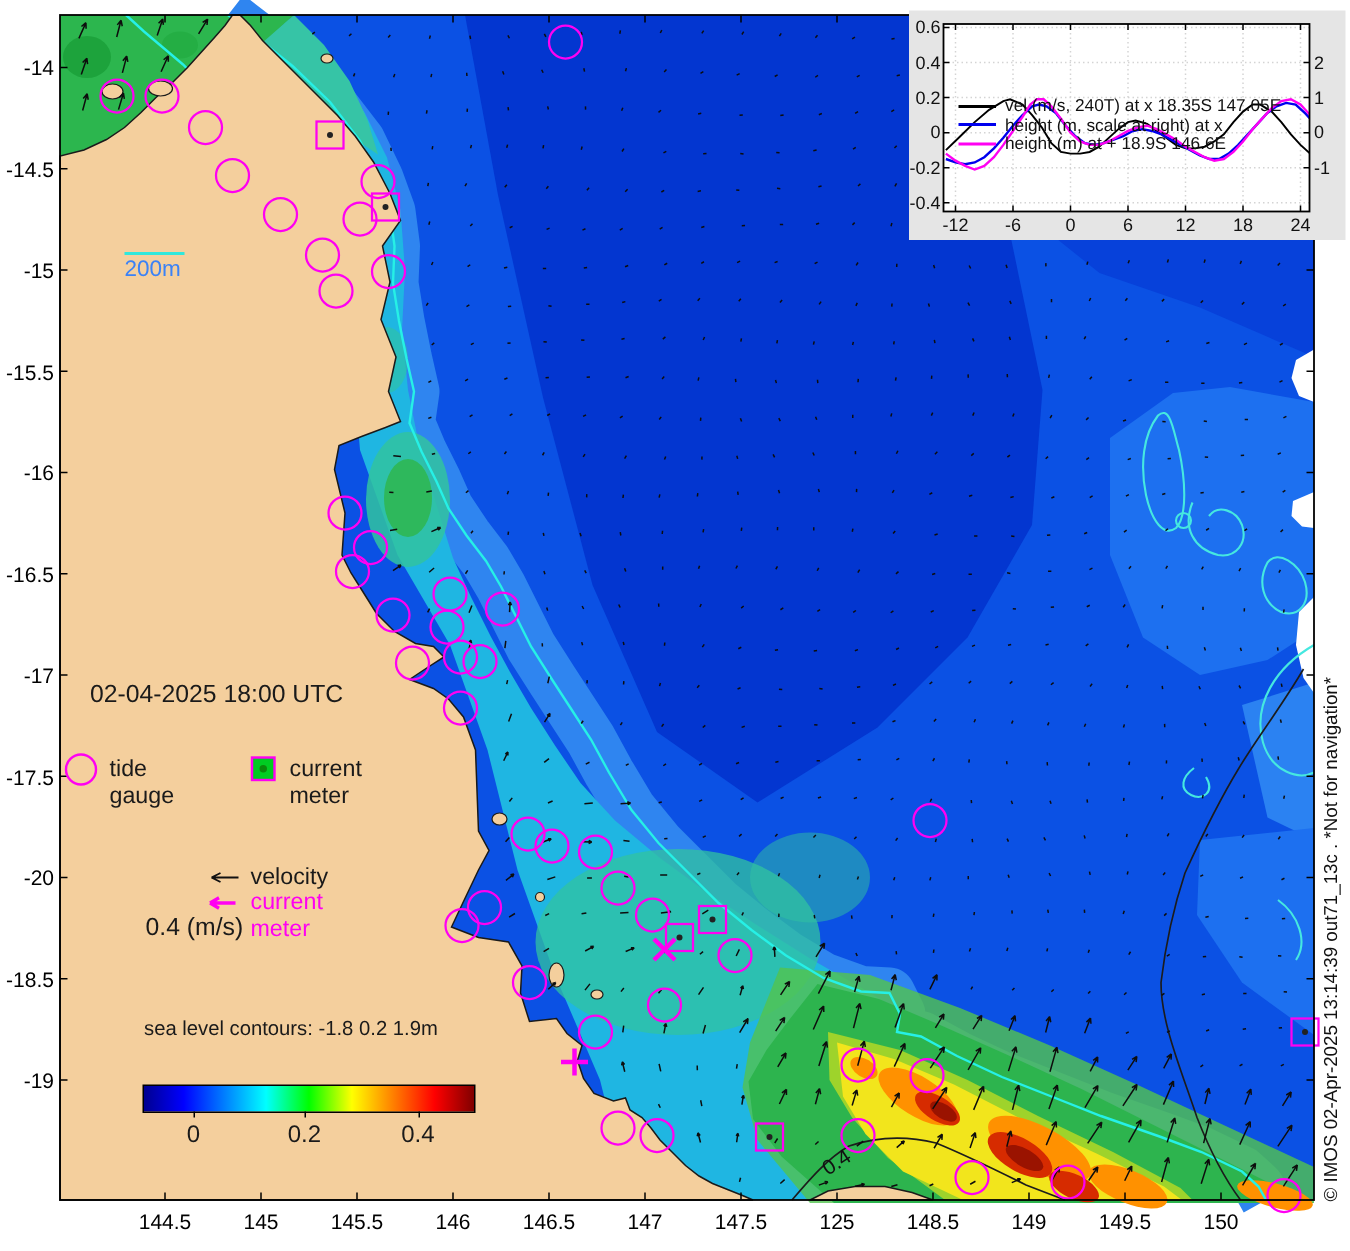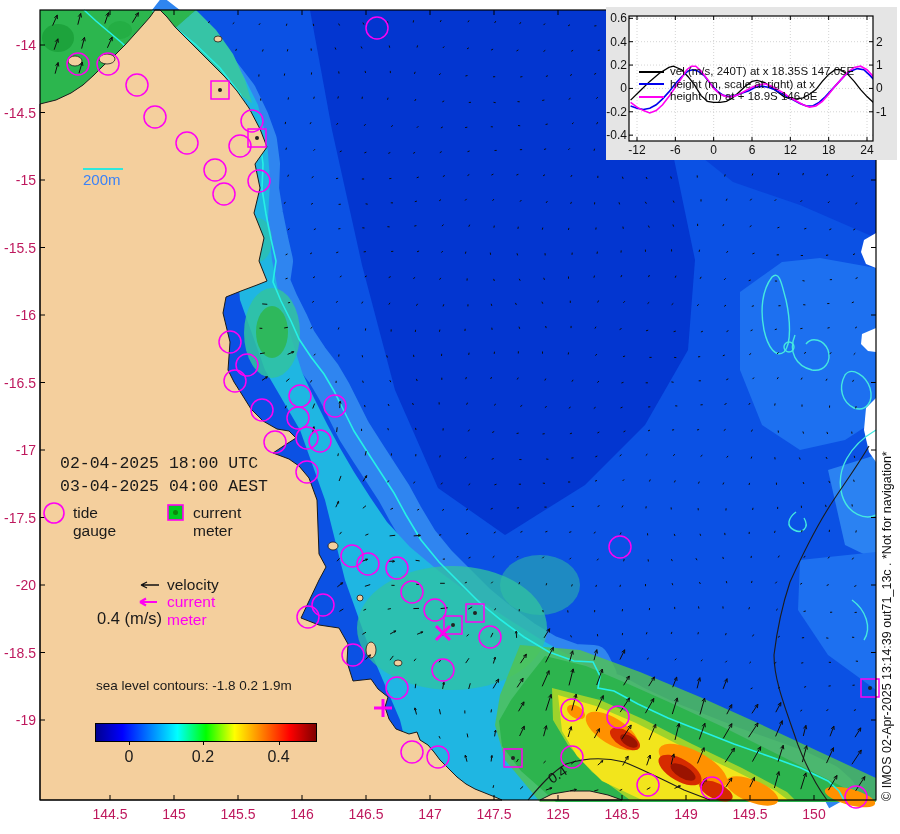--- a/index.html
+++ b/index.html
@@ -1,23 +1,23 @@
 <!DOCTYPE html>
 <html><head>
 <meta charset="utf-8">
 <style>
   html,body{margin:0;padding:0;background:#ffffff;}
   body{width:900px;height:834px;overflow:hidden;font-family:"Liberation Sans","DejaVu Sans",sans-serif;}
   #stage{position:relative;width:900px;height:834px;background:#fff;}
   .abs{position:absolute;}
   .maplabel{color:#1a1a1a;}
-  .tick{position:absolute;color:#be185d;font-size:14px;}
+  .tick{position:absolute;color:#000000;font-size:14px;}
   .xtick{transform:translateX(-50%);top:806px;}
   .ytick{text-align:right;width:34px;transform:translateY(-50%);left:2px;}
-  #dates{left:60px;top:452px;font-size:16.5px;line-height:23px;font-family:Liberation Mono, monospace;}
+  #dates{left:60px;top:452px;font-size:16.5px;line-height:23px;}
   #gauge-legend{left:40px;top:500px;height:26px;}
   #gauge-legend .txt{font-size:15.5px;}
   #vel-legend{left:95px;top:576px;font-size:15.5px;}
   #vel-scale{left:97px;top:609px;font-size:16.5px;}
   #sealevel{left:96px;top:672px;font-size:13.5px;margin-top:6px;}
   #cbtitle{left:96px;top:694px;font-size:17.5px;}
   #colorbar{left:95px;top:723px;width:220px;height:17px;border:1px solid #000;}
   .cbtickmark{position:absolute;top:17px;width:1px;height:4px;background:#000;}
   .cbticklabel{position:absolute;top:24px;width:40px;margin-left:-20px;text-align:center;font-size:16px;color:#1a1a1a;}
   #copyright{left:880px;top:801px;width:478px;transform:rotate(-90deg);transform-origin:0 0;font-size:12.5px;color:#111;white-space:nowrap;}
@@ -265,21 +265,20 @@
       <div class="tick ytick" style="top:720px">-19</div>
     </div>
 
   <div id="lbl200" class="abs maplabel">
     <span class="cline"></span>
     <span>200m</span>
   </div>
 
   <div id="dates" class="abs maplabel">
     <div>02-04-2025 18:00 UTC</div>
-    <div>03-04-2025 04:00 AEST</div>
   </div>
 
   <div id="gauge-legend" class="abs">
     <svg width="150" height="26" style="position:absolute;left:0;top:0">
       <circle cx="14" cy="13" r="10" fill="none" stroke="#ff00f2" stroke-width="1.6"></circle>
       <rect x="128" y="5" width="15" height="15" fill="#00cc22" stroke="#ff00f2" stroke-width="1.6"></rect>
       <circle cx="135.5" cy="12.5" r="2.5" fill="#0a8a0a"></circle>
     </svg>
     <span class="txt maplabel abs" style="left:33px;top:4px">tide gauge</span>
     <span class="txt maplabel abs" style="left:153px;top:4px">current meter</span>

